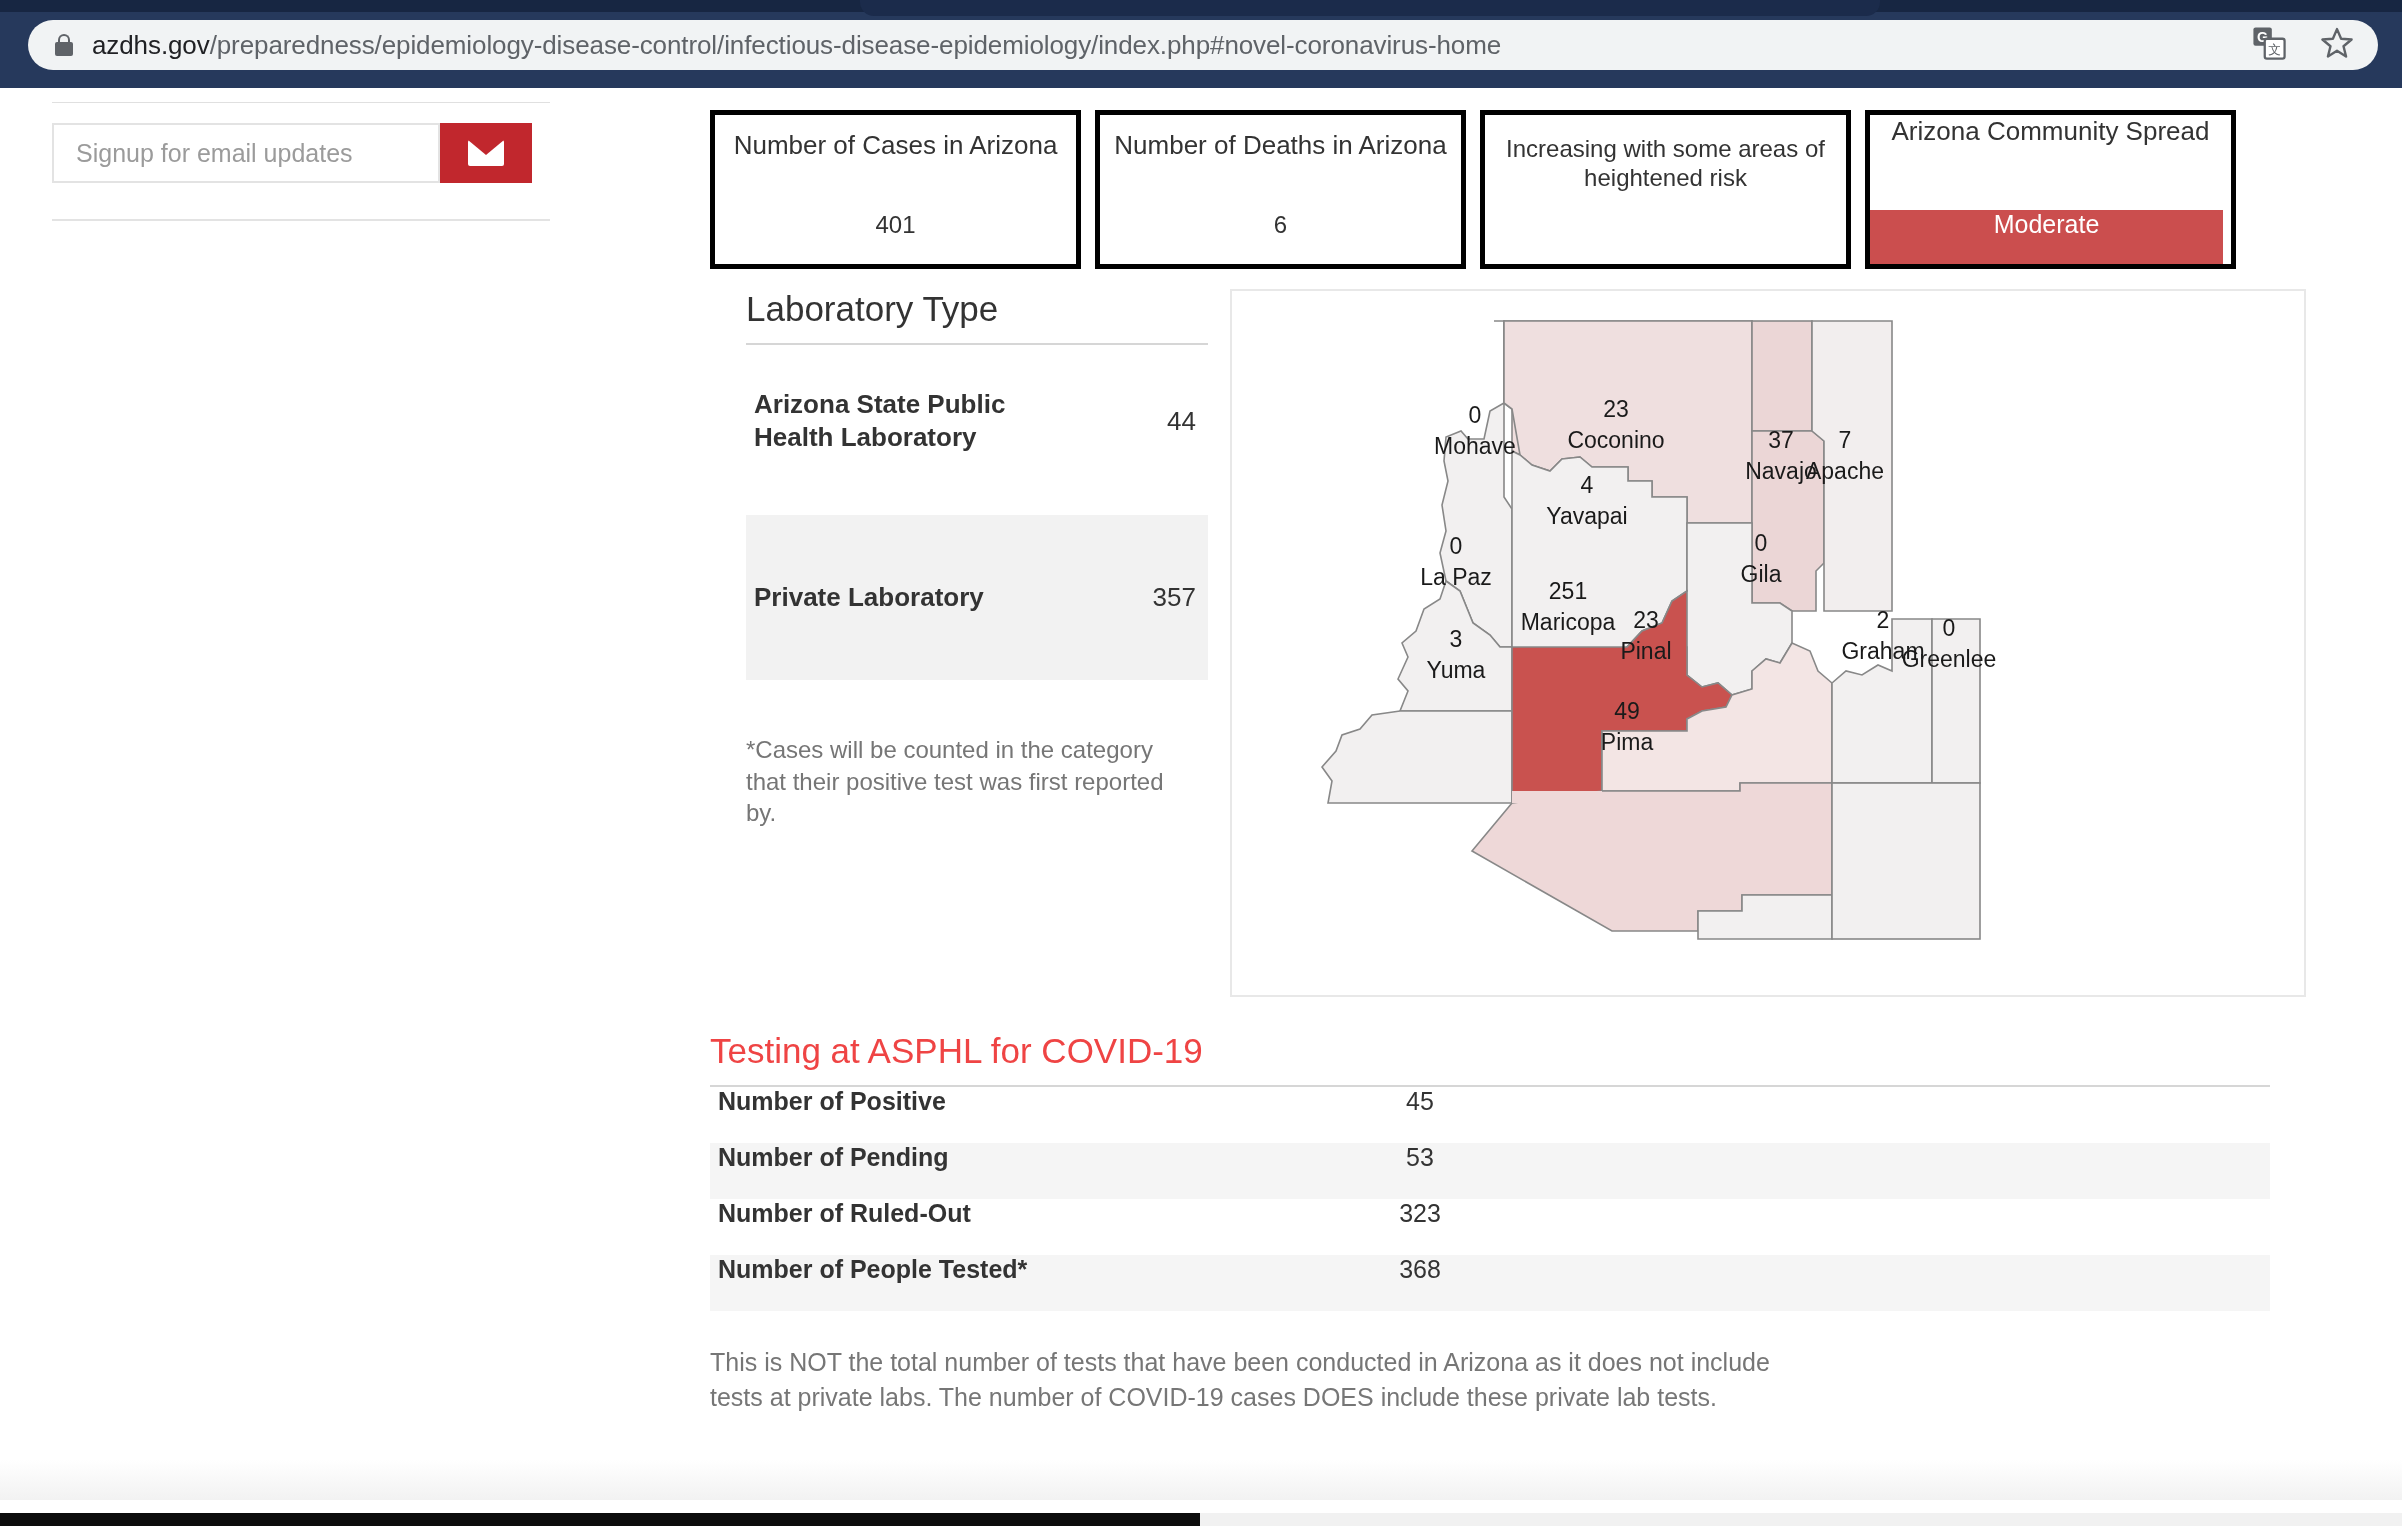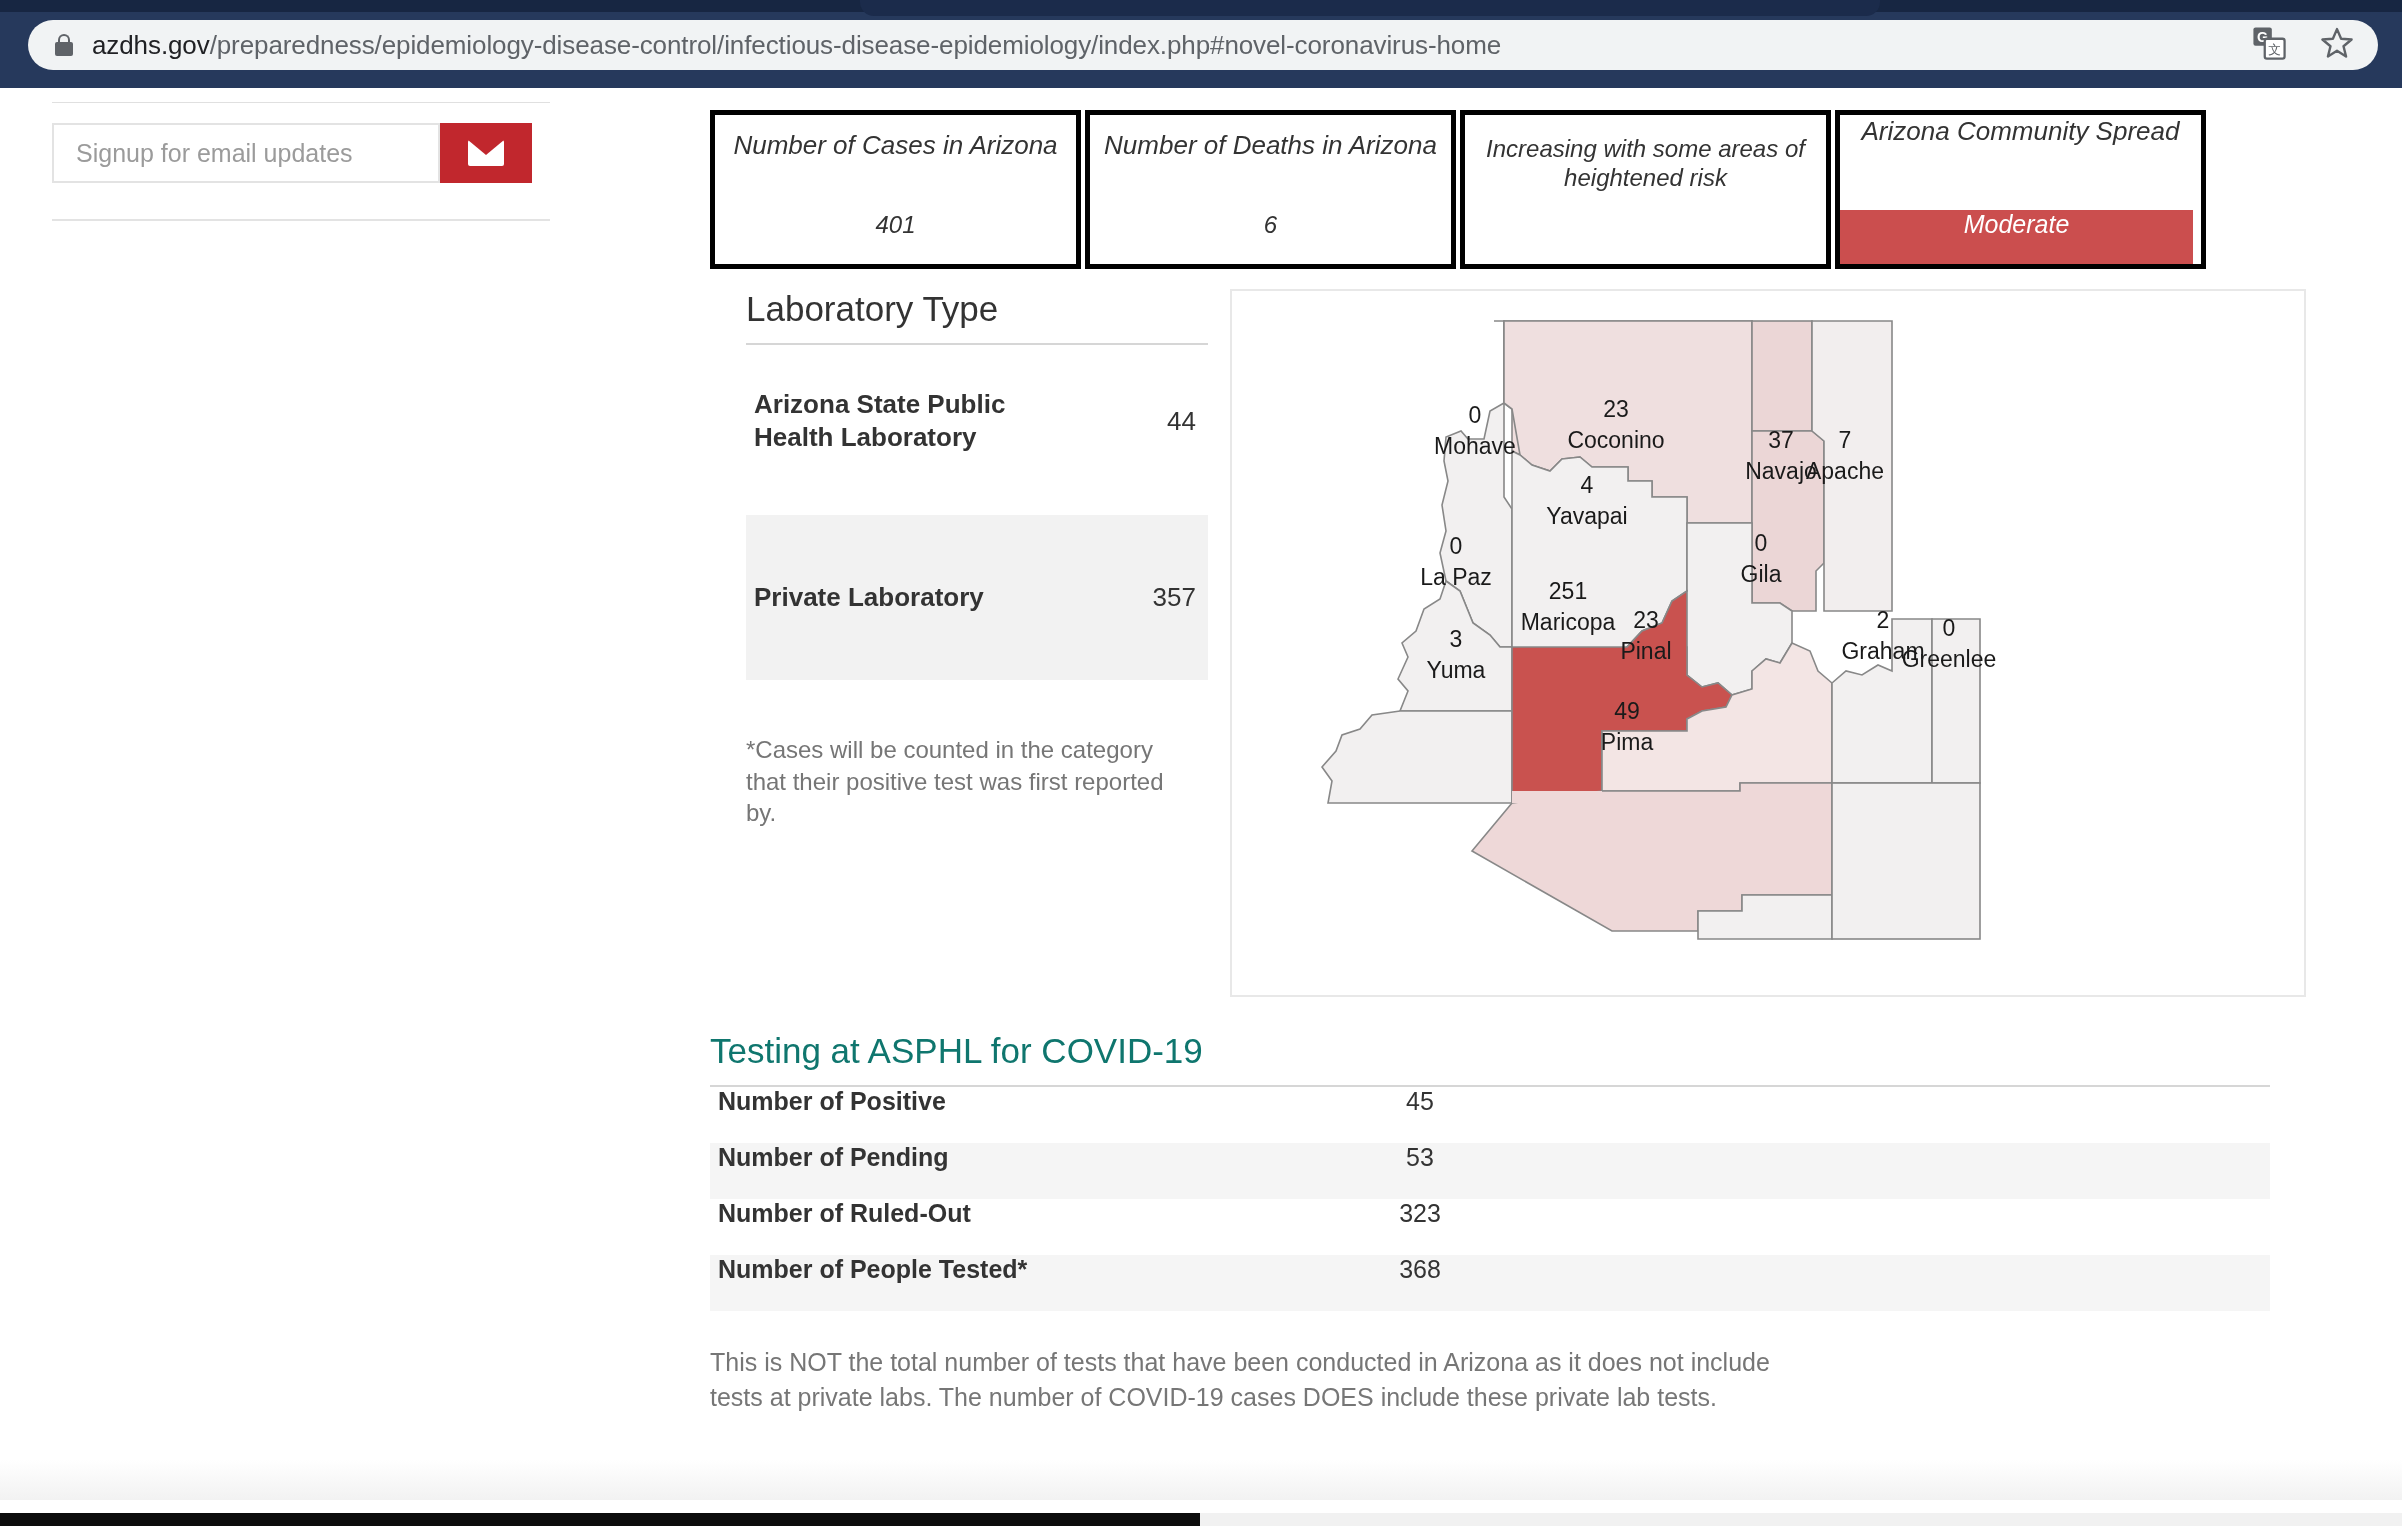--- a/index.html
+++ b/index.html
@@ -130,22 +130,21 @@
   
   #main {
     position: absolute; top: 0px; left: 710px;
     width: 1560px;
   }
 
   
   #stat-cards {
     display: flex;
     margin-top: 22px;
-    gap: 4px;
-    font-style: italic;
+    gap: 14px;
   }
   .stat-card {
     border: 5px solid #000000;
     background: #ffffff;
     width: 371px;
     height: 159px;
     position: relative;
     overflow: hidden;
   }
   .stat-title {
@@ -240,21 +239,21 @@
   #map-svg { position: absolute; top: 0; left: 0; }
   .county-num { font-size: 23px; fill: #1a1a1a; text-anchor: middle;
                 font-family: "Liberation Sans", sans-serif; }
   .county-name { font-size: 23px; fill: #1a1a1a; text-anchor: middle;
                 font-family: "Liberation Sans", sans-serif; }
 
   
   #testing-section { margin-top: 34px; width: 1560px; }
   #testing-heading {
     font-size: 35px;
-    color: #0f766e;
+    color: #ef4444;
     font-weight: 400;
     padding-bottom: 14px;
   }
   #testing-heading-rule {
     width: 1560px; height: 2px;
     background: #d6d6d6;
   }
   .test-row {
     display: flex; 
     height: 56px;

